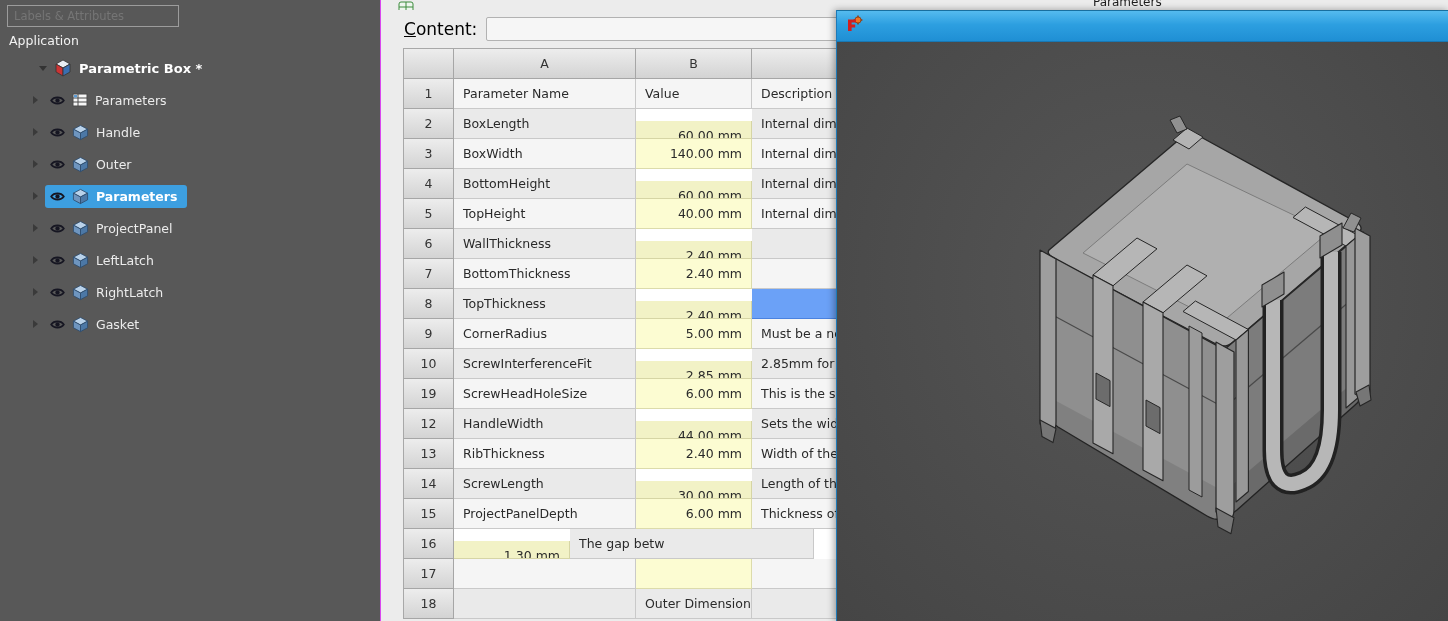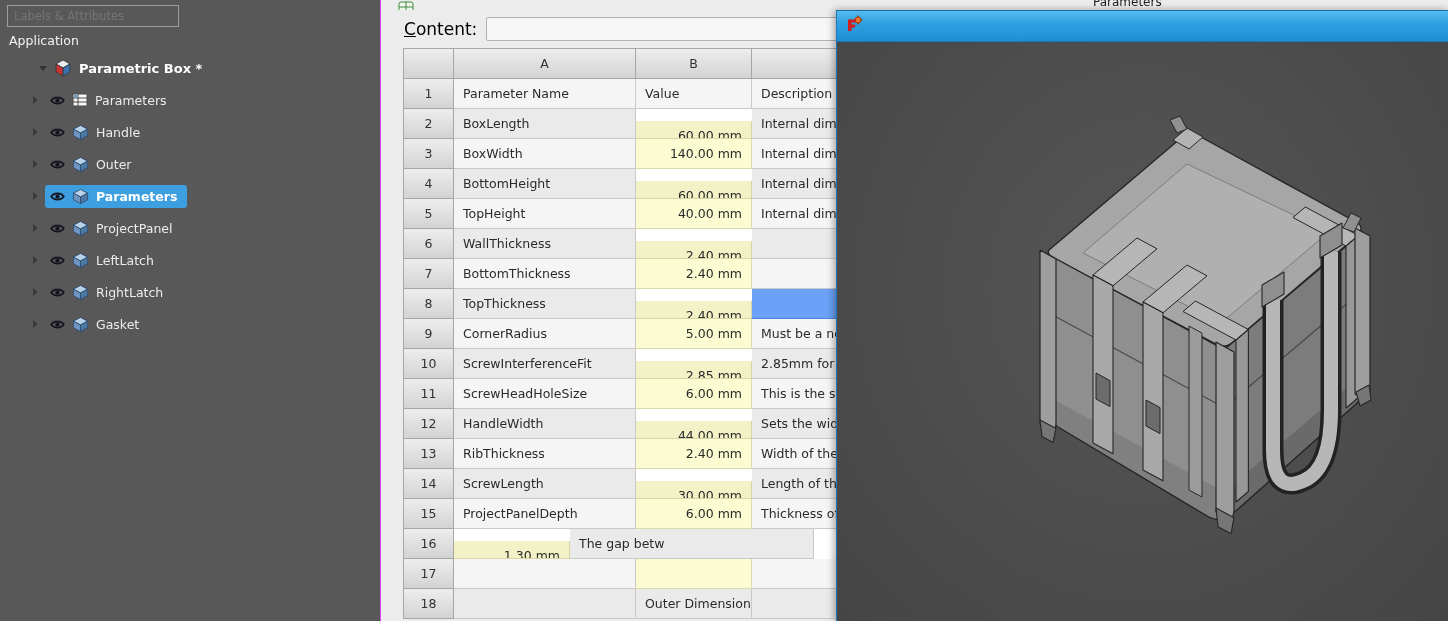--- a/index.html
+++ b/index.html
@@ -316,21 +316,21 @@
           <div class="g-cell col-b yellow-odd num">5.00 mm</div>
           <div class="g-cell col-c odd">Must be a nor</div>
         </div>
         <div class="g-row">
           <div class="g-cell rh col-rh">10</div>
           <div class="g-cell col-a even">ScrewInterferenceFit</div>
           <div class="g-cell col-b yellow-even num">2.85 mm</div>
           <div class="g-cell col-c even">2.85mm for M</div>
         </div>
         <div class="g-row">
-          <div class="g-cell rh col-rh">11</div>
+          <div class="g-cell rh col-rh">19</div>
           <div class="g-cell col-a odd">ScrewHeadHoleSize</div>
           <div class="g-cell col-b yellow-odd num">6.00 mm</div>
           <div class="g-cell col-c odd">This is the siz</div>
         </div>
         <div class="g-row">
           <div class="g-cell rh col-rh">12</div>
           <div class="g-cell col-a even">HandleWidth</div>
           <div class="g-cell col-b yellow-even num">44.00 mm</div>
           <div class="g-cell col-c even">Sets the width</div>
         </div>

